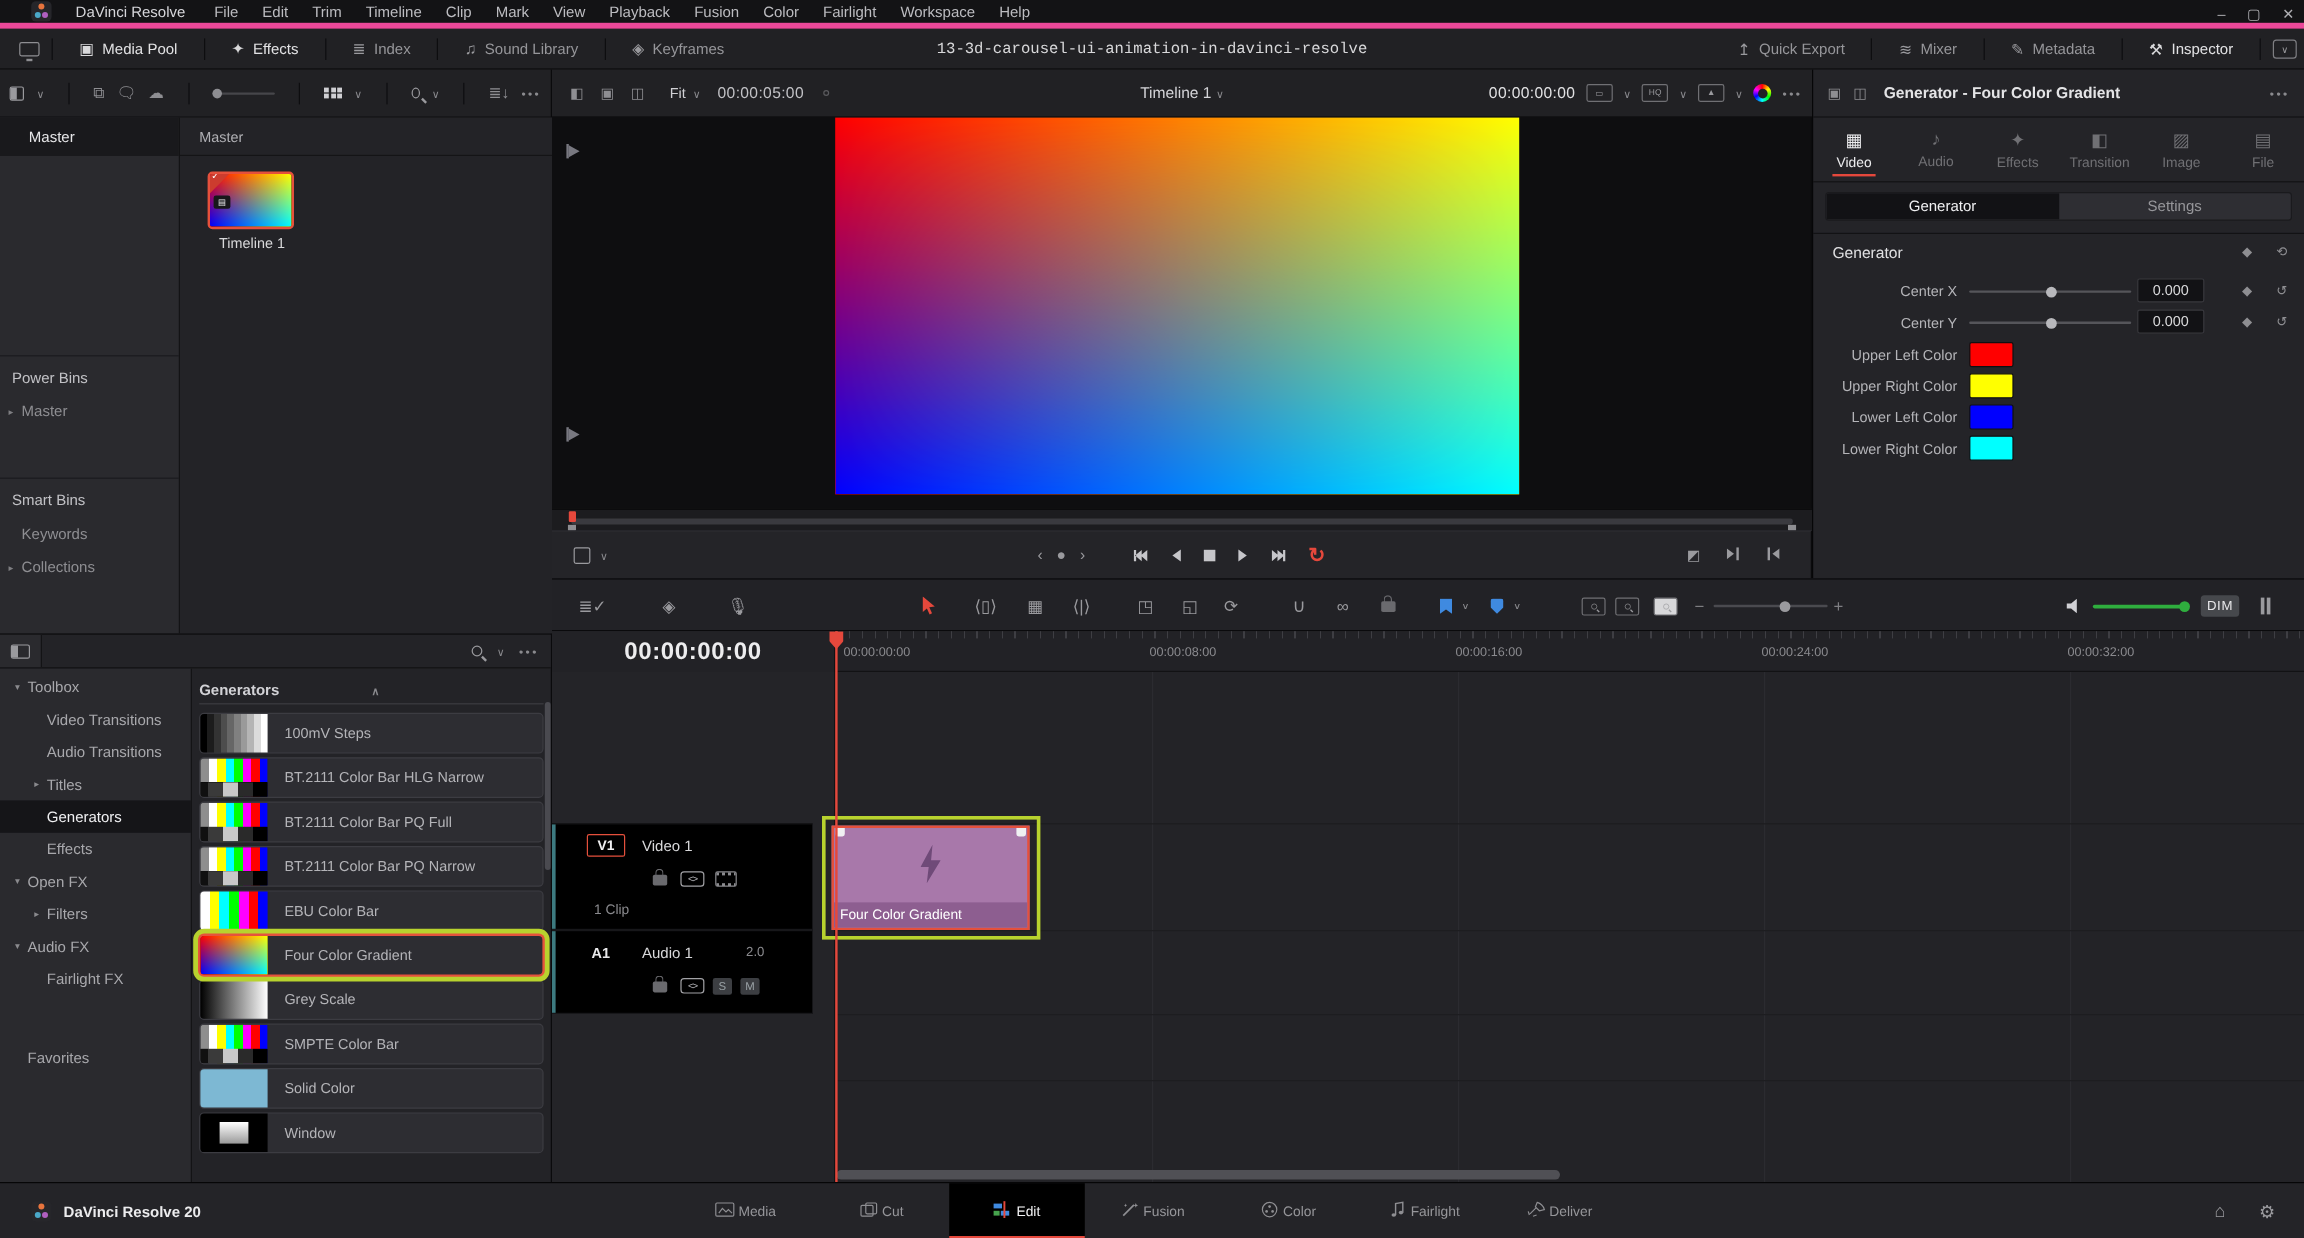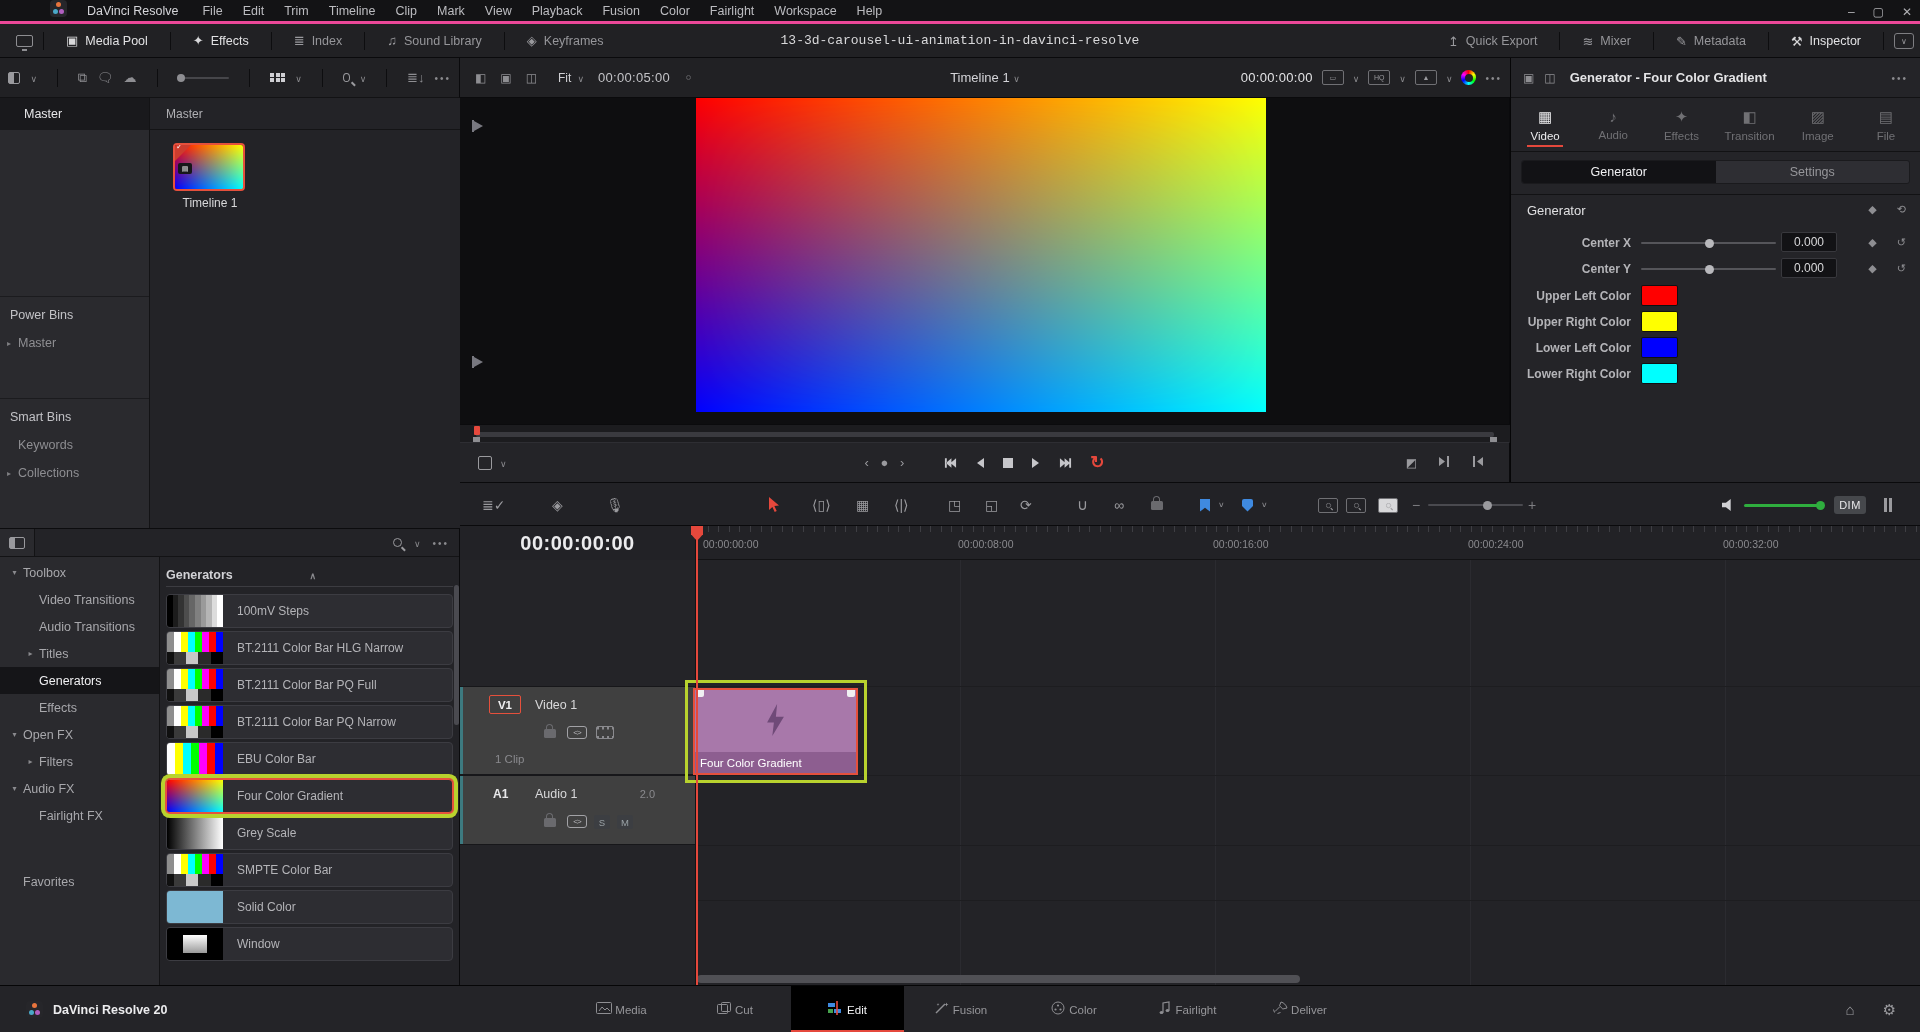--- a/index.html
+++ b/index.html
@@ -8,21 +8,21 @@
        font-family:"Liberation Sans",sans-serif;color:#c8c8cc;font-size:12px;}
   .abs{position:absolute;}
   .row{display:flex;align-items:center;}
   .ic{display:inline-flex;align-items:center;justify-content:center;color:#9a9a9e;}
   .sep{width:1px;height:18px;background:#0d0d0f;margin:0 10px;}
   .dots::before{content:"•••";letter-spacing:2px;font-size:10px;color:#8a8a8e;}
   .chev::before{content:"∨";font-size:9px;color:#8a8a8e;transform:scaleY(.8);}
   .chevup::before{content:"∧";font-size:9px;color:#8a8a8e;}
 
   
-  #menubar{top:0;left:0;width:1920px;height:24px;background:#131315;border-bottom:3px solid #ec4899;display:flex;padding-left:24px;}
+  #menubar{top:0;left:0;width:1920px;height:24px;background:#131315;border-bottom:5px solid #ec4899;display:flex;align-items:center;}
   .logo{width:17px;height:17px;border-radius:4px;background:#26262a;position:relative;margin:0 10px 0 26px;}
   .logo i{position:absolute;width:5px;height:5px;border-radius:50%;}
   .logo i:nth-child(1){background:#e8743d;left:6px;top:2px;}
   .logo i:nth-child(2){background:#4aa8c8;left:2.5px;top:8.5px;}
   .logo i:nth-child(3){background:#b05fc0;left:9px;top:8.5px;}
   #menu-items{display:flex;align-items:center;gap:0;}
   .menu-item{padding:0 10px;color:#bcbcc0;font-size:12.5px;cursor:default;}
   .menu-item.app{color:#d6d6da;padding-right:14px;}
   #winbtns{position:absolute;right:8px;top:0;height:24px;display:flex;align-items:center;gap:18px;color:#b0b0b4;font-size:12px;}
   #winbtns span{cursor:default;}
@@ -139,21 +139,21 @@
   .insp-tab .tlbl{font-size:11.5px;}
   .insp-tab.active{color:#ececee;}
   .insp-tab.active::after{content:"";position:absolute;bottom:4px;width:36px;height:2px;background:#e5483c;}
   #insp-subtabs{margin:8px 10px 0 10px;height:24px;background:#2e2e33;border:1px solid #1a1a1d;border-radius:3px;display:flex;overflow:hidden;}
   .subtab{flex:1;display:flex;align-items:center;justify-content:center;font-size:12.5px;color:#96969a;}
   .subtab.active{background:#121215;color:#f0f0f2;}
   #insp-section{margin-top:10px;border-top:1px solid #121214;padding-top:8px;position:relative;}
   #insp-section-title{color:#e0e0e2;font-size:13px;margin-left:16px;}
   .sect-icons{position:absolute;right:14px;top:8px;display:flex;gap:20px;color:#8e8e92;font-size:11px;}
   .param-row{height:25px;display:flex;align-items:center;position:relative;margin-top:1px;}
-  .param-label{width:120px;text-align:right;color:#b4b4b8;font-size:12px;flex:none;font-weight:bold;}
+  .param-label{width:120px;text-align:right;color:#b4b4b8;font-size:12px;flex:none;}
   .pslider{position:absolute;left:130px;width:135px;height:2px;background:#55555a;border-radius:2px;top:12px;}
   .pslider i{position:absolute;width:9px;height:9px;border-radius:50%;background:#b8b8bc;top:-3.5px;left:50%;margin-left:-4px;}
   .pvalue{position:absolute;left:270px;width:56px;height:20px;background:#121215;border:1px solid #38383d;border-radius:2px;color:#d8d8da;display:flex;align-items:center;justify-content:center;font-size:12px;top:2px;}
   .prow-icons{position:absolute;right:14px;display:flex;gap:20px;color:#8e8e92;font-size:11px;}
   .swatch{position:absolute;left:130px;width:37px;height:21px;border-radius:2px;border:1px solid #101012;top:2px;}
 
   
   #tl-toolbar{top:482px;left:460px;width:1460px;height:44px;background:#222226;border-top:1px solid #0a0a0c;border-bottom:1px solid #0a0a0c;}
   #tl-toolbar .ti{position:absolute;top:0;height:44px;display:flex;align-items:center;color:#9a9a9e;font-size:14px;}
   .cursor-svg svg{display:block;}
@@ -172,21 +172,21 @@
   .pausebars b{width:3px;height:14px;background:#9a9a9e;}
 
   
   #tl-area{top:526px;left:460px;width:1460px;height:459px;background:#232327;}
   #tl-ruler{position:absolute;left:0;top:0;width:1460px;height:34px;background:#222226;border-bottom:1px solid #121214;}
   #tl-timecode{position:absolute;left:0;top:0;width:236px;height:34px;background:#222226;border-right:1px solid #121214;display:flex;align-items:center;justify-content:center;
      color:#ececee;font-size:20px;font-weight:bold;letter-spacing:.5px;}
   #ruler-ticks{position:absolute;left:237px;right:0;top:0;height:6px;background:repeating-linear-gradient(90deg,#3e3e43 0 1px,transparent 1px 10.6px);}
   .ruler-lbl{position:absolute;top:12px;font-size:10.5px;color:#8a8a8e;}
   #tl-headers{position:absolute;left:0;top:34px;width:236px;bottom:0;background:#242428;border-right:1px solid #131315;}
-  .track-row{position:absolute;left:0;right:0;border-top:1px solid #17171a;border-bottom:1px solid #17171a;background:#404040;}
+  .track-row{position:absolute;left:0;right:18px;border-top:1px solid #17171a;border-bottom:1px solid #17171a;background:#000000;}
   .track-tab{position:absolute;left:0;top:0;bottom:0;width:3px;background:#3d7a80;}
   .tid-box{position:absolute;left:29px;top:8px;width:32px;height:19px;border:1px solid #e5503c;border-radius:2px;color:#f0f0f2;font-weight:bold;font-size:11.5px;display:flex;align-items:center;justify-content:center;}
   .tid-plain{position:absolute;left:33px;top:11px;color:#e8e8ea;font-weight:bold;font-size:12px;}
   .tname{position:absolute;left:75px;top:11px;color:#d8d8da;font-size:12.5px;}
   .tfmt{position:absolute;right:40px;top:12px;color:#8a8a8e;font-size:11px;}
   .tclip{position:absolute;left:35px;color:#8a8a8e;font-size:11.5px;}
   .lockic{position:absolute;width:12px;height:9px;background:#6a6a6e;border-radius:1.5px;}
   .lockic::before{content:"";position:absolute;left:2px;top:-5px;width:5px;height:5px;border:1.8px solid #6a6a6e;border-bottom:none;border-radius:4px 4px 0 0;}
   .abox{position:absolute;width:20px;height:13px;border:1.5px solid #a2a2a6;border-radius:3px;color:#b8b8bc;font-size:8px;display:flex;align-items:center;justify-content:center;letter-spacing:-1px;}
   .filmic{position:absolute;width:18px;height:13px;border:1.5px solid #8a8a8e;border-radius:2px;background:

